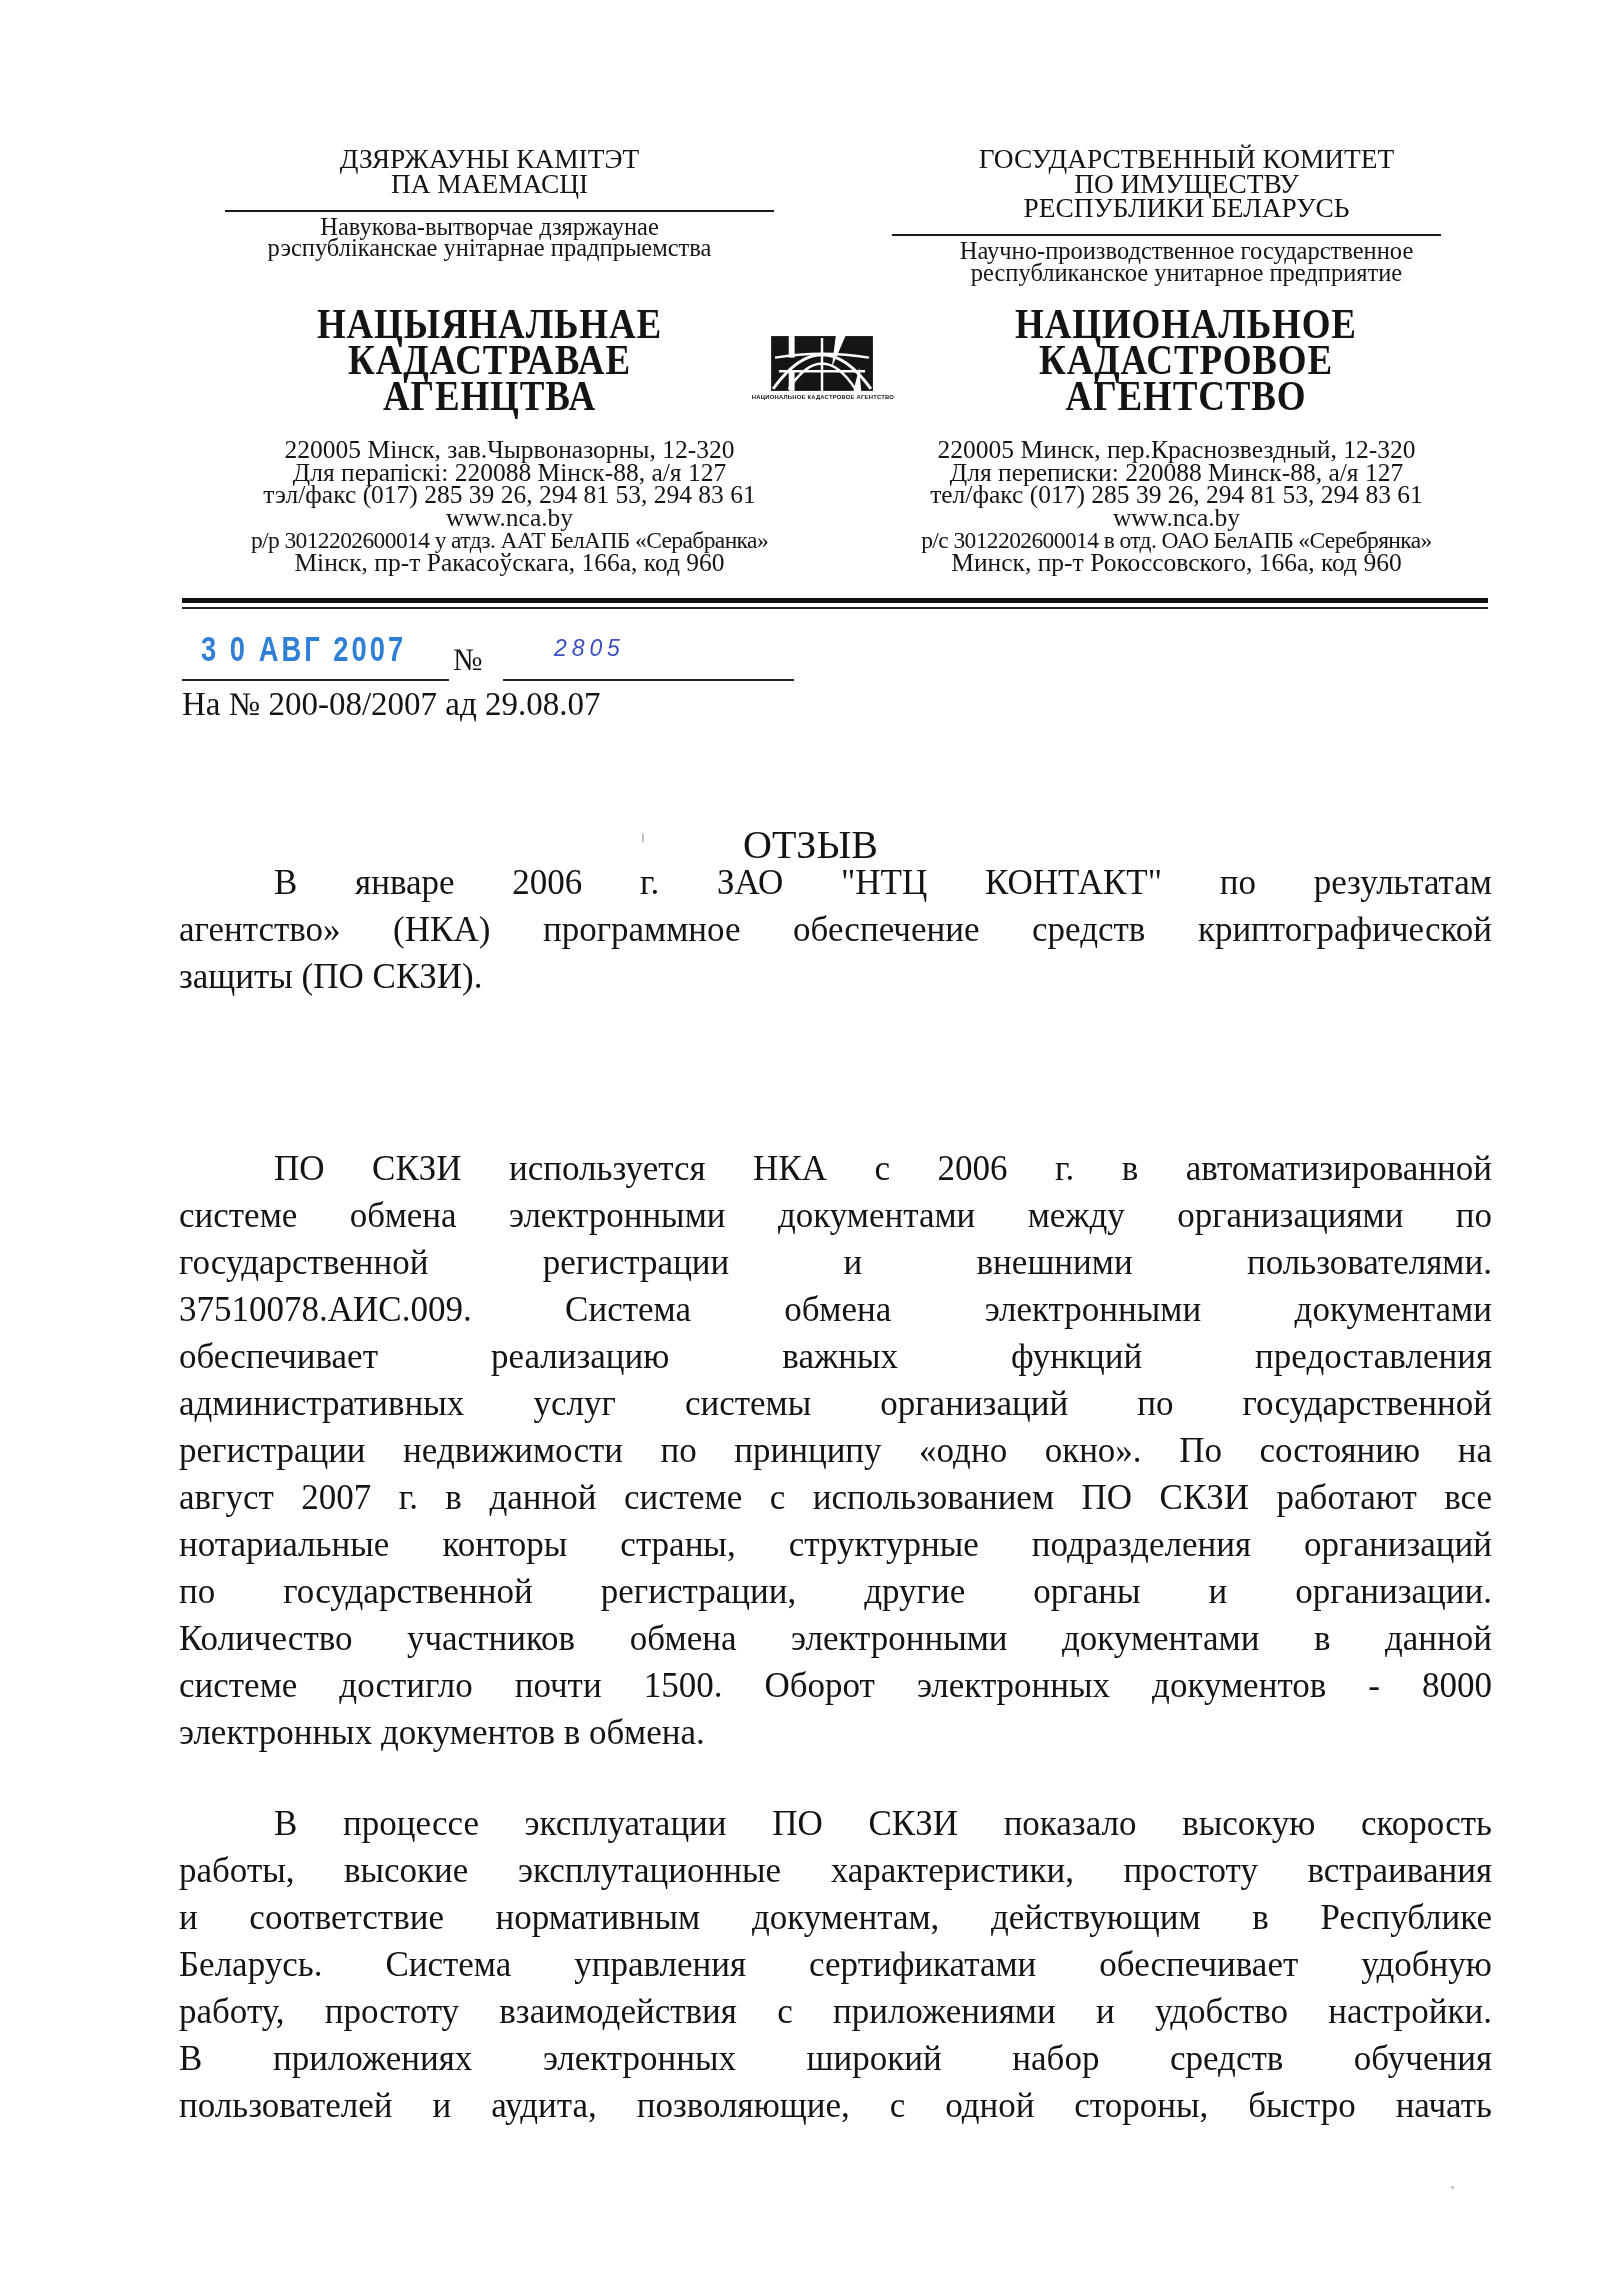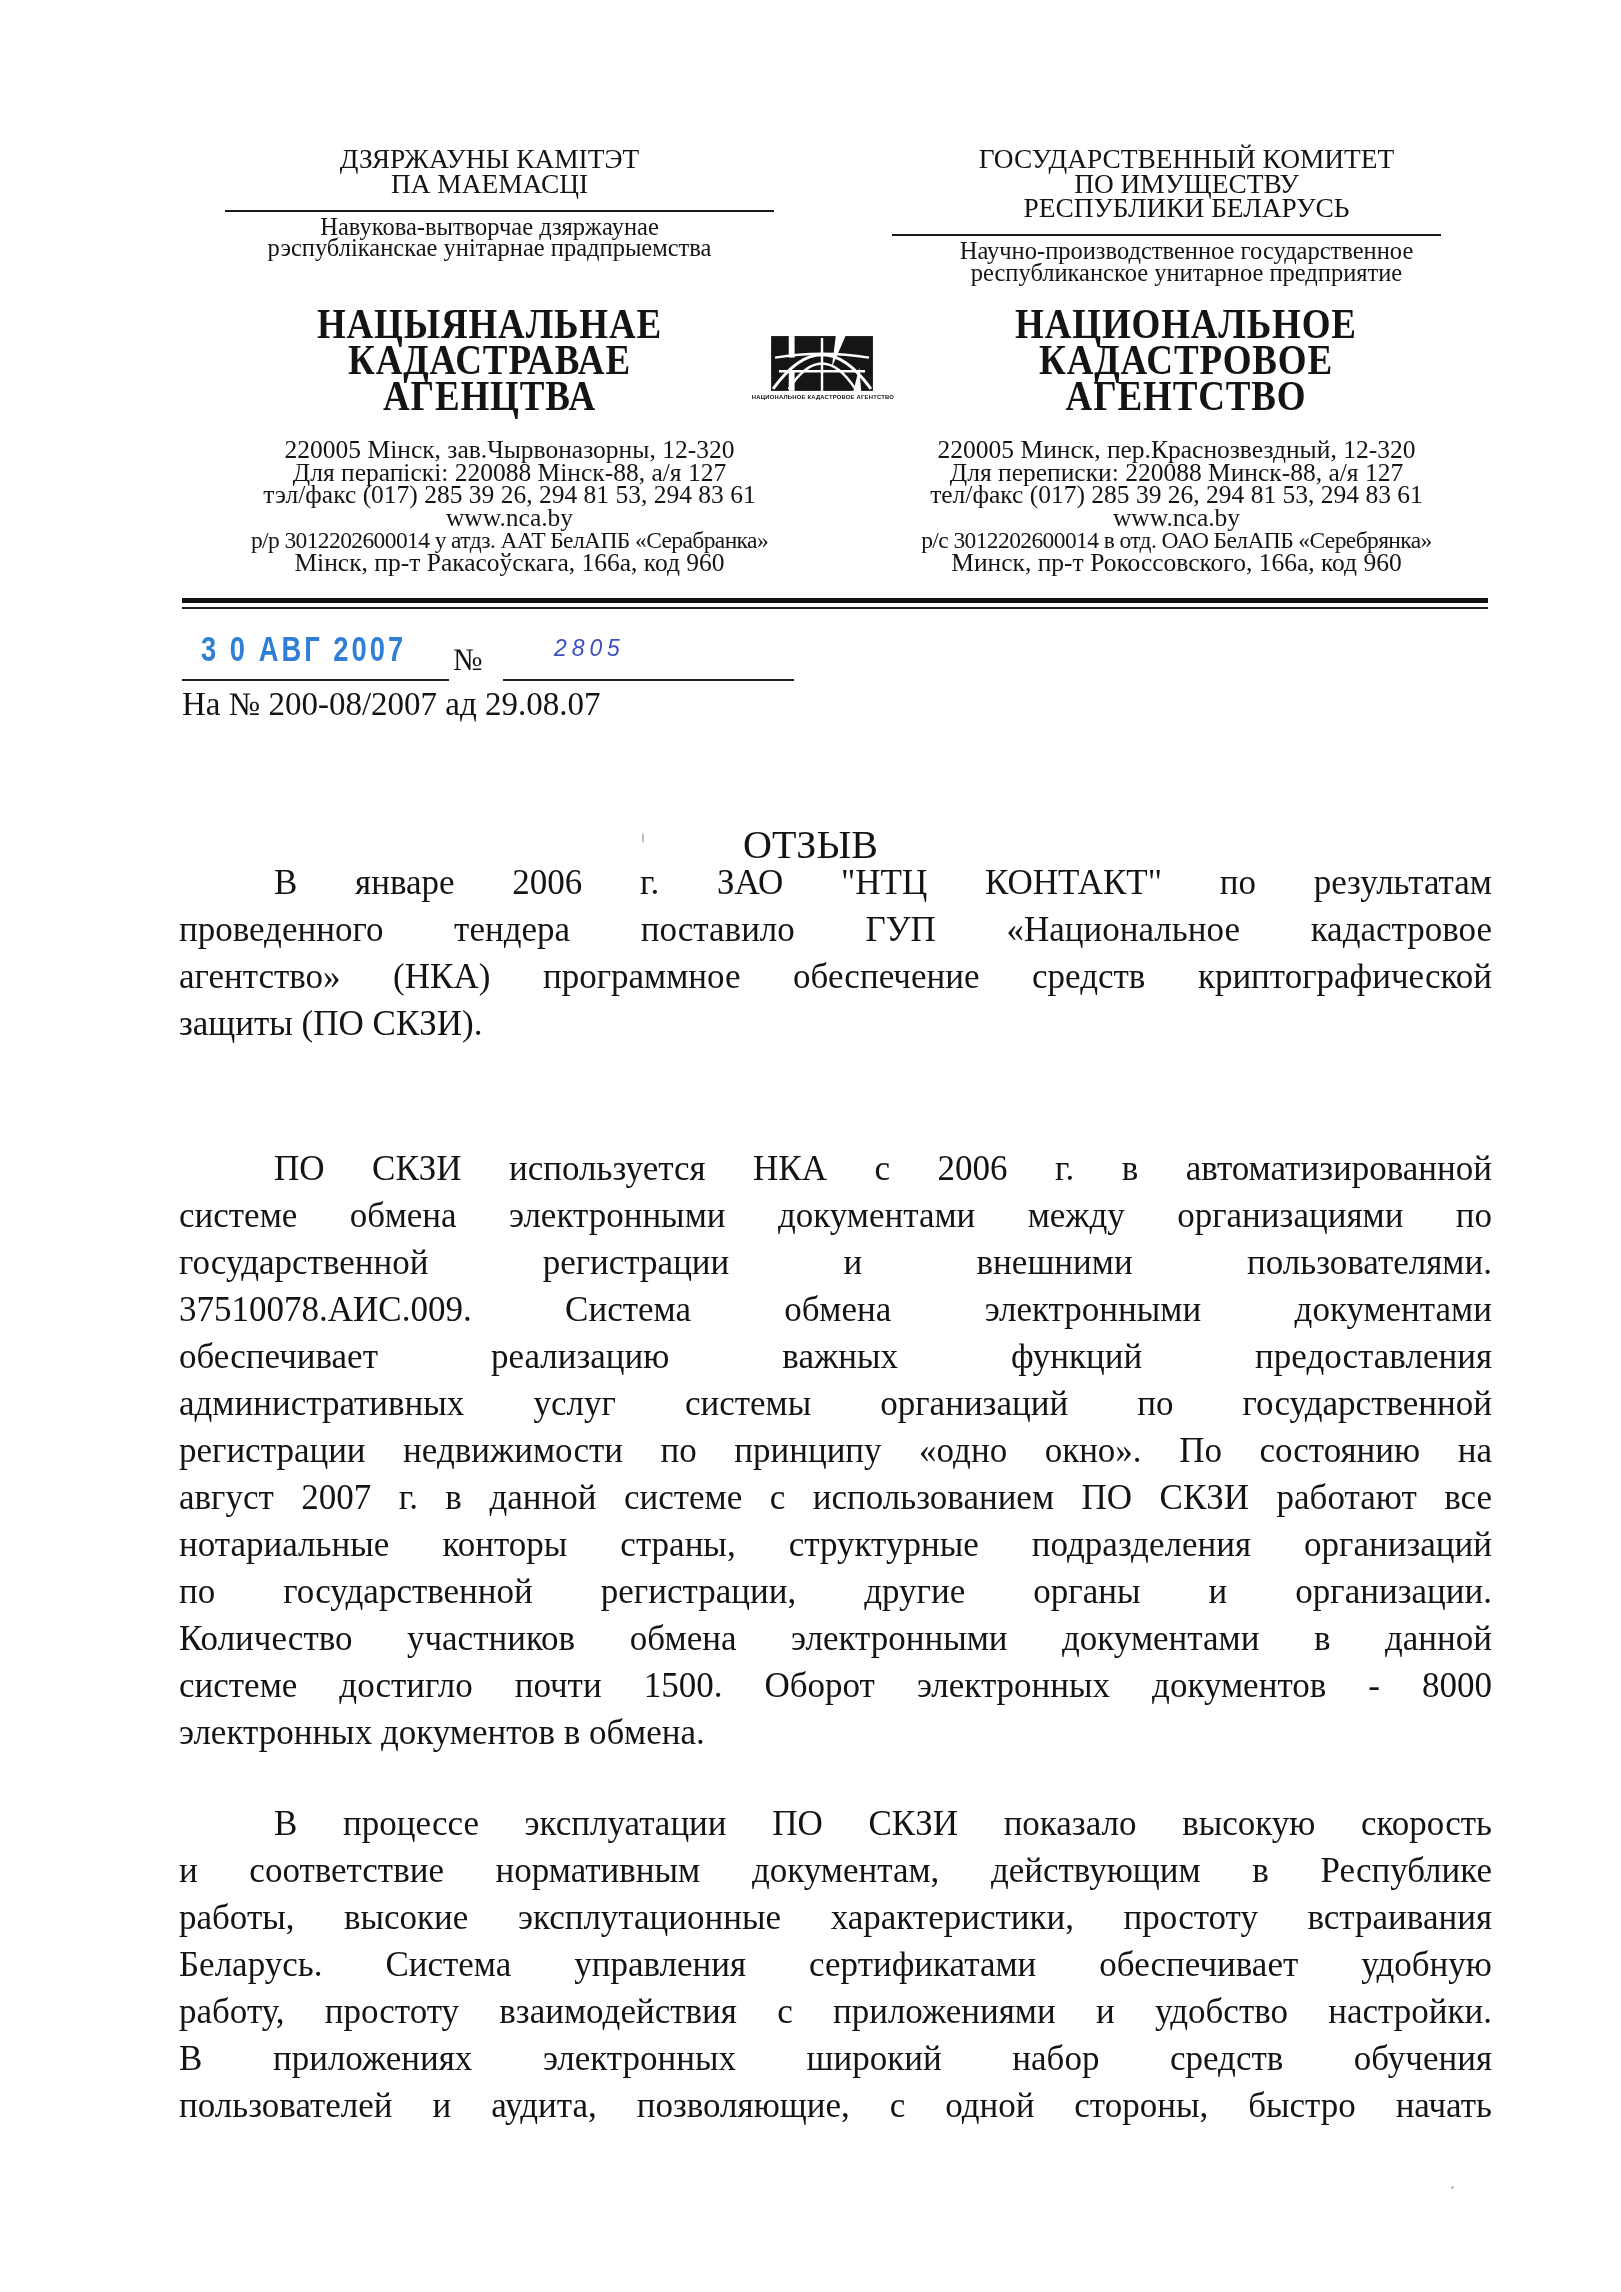--- a/index.html
+++ b/index.html
@@ -149,21 +149,20 @@
 <div class="ref-line1"></div>
 <div class="numsign">№</div>
 <div class="num-hand">2805</div>
 <div class="ref-line2"></div>
 <div class="reply-to">На № 200-08/2007 ад 29.08.07</div>
 
 <div class="title">ОТЗЫВ</div>
 
 <div class="para p1">
   <span class="ln indent">В январе 2006 г. ЗАО "НТЦ КОНТАКТ" по результатам</span>
-  <span class="ln">проведенного тендера поставило ГУП «Национальное кадастровое</span>
   <span class="ln">агентство» (НКА) программное обеспечение средств криптографической</span>
   <span class="ln last">защиты (ПО СКЗИ).</span>
 </div>
 
 <div class="para p2">
   <span class="ln indent">ПО СКЗИ используется НКА с 2006 г. в автоматизированной</span>
   <span class="ln">системе обмена электронными документами между организациями по</span>
   <span class="ln">государственной регистрации и внешними пользователями.</span>
   <span class="ln">37510078.АИС.009. Система обмена электронными документами</span>
   <span class="ln">обеспечивает реализацию важных функций предоставления</span>
@@ -172,22 +171,22 @@
   <span class="ln">август 2007 г. в данной системе с использованием ПО СКЗИ работают все</span>
   <span class="ln">нотариальные конторы страны, структурные подразделения организаций</span>
   <span class="ln">по государственной регистрации, другие органы и организации.</span>
   <span class="ln">Количество участников обмена электронными документами в данной</span>
   <span class="ln">системе достигло почти 1500. Оборот электронных документов - 8000</span>
   <span class="ln last">электронных документов в обмена.</span>
 </div>
 
 <div class="para p3">
   <span class="ln indent">В процессе эксплуатации ПО СКЗИ показало высокую скорость</span>
+  <span class="ln">работы, высокие эксплутационные характеристики, простоту встраивания</span>
   <span class="ln">и соответствие нормативным документам, действующим в Республике</span>
-  <span class="ln">работы, высокие эксплутационные характеристики, простоту встраивания</span>
   <span class="ln">Беларусь. Система управления сертификатами обеспечивает удобную</span>
   <span class="ln">работу, простоту взаимодействия с приложениями и удобство настройки.</span>
   <span class="ln">В приложениях электронных широкий набор средств обучения</span>
   <span class="ln">пользователей и аудита, позволяющие, с одной стороны, быстро начать</span>
 </div>
 
 <div class="speck" style="left:642px;top:833px;height:9.8px;width:2px;"></div>
 <div class="speck" style="left:1451px;top:2186px;"></div>
 
 

